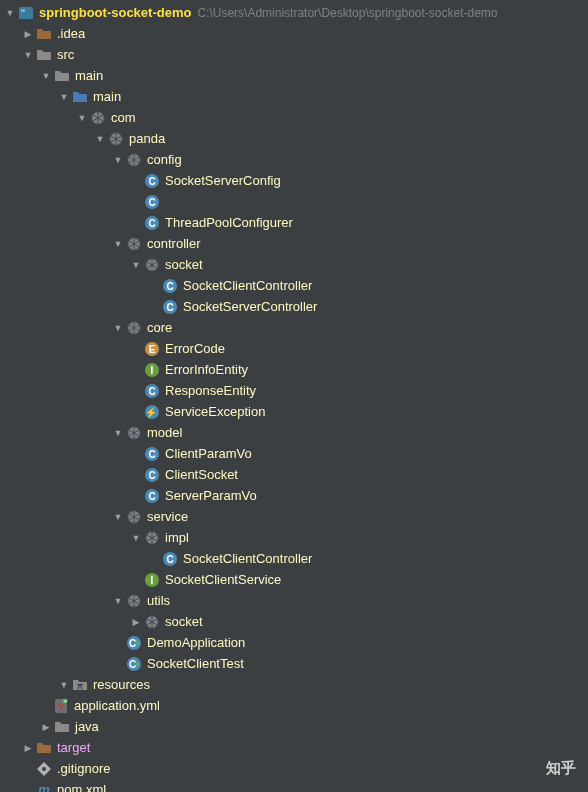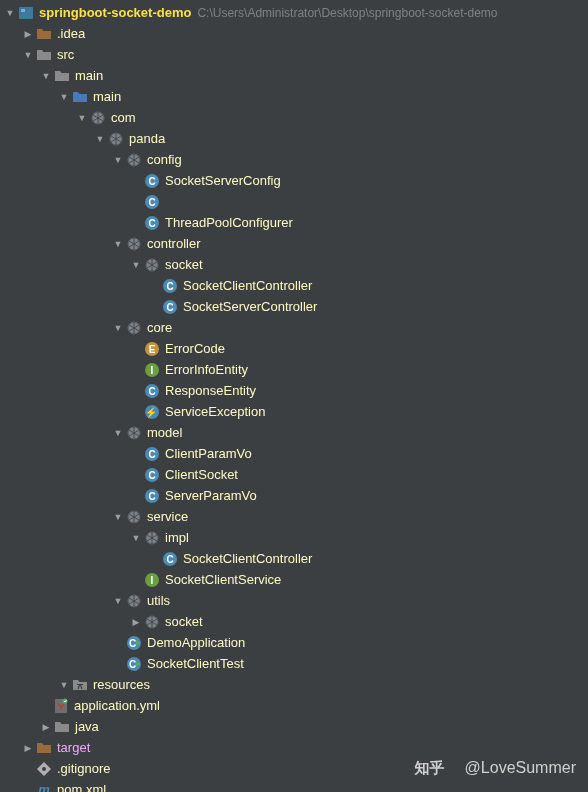--- a/index.html
+++ b/index.html
@@ -440,14 +440,13 @@
         <svg width="16" height="16" viewBox="0 0 16 16">
           <text x="8" y="12" font-size="13" font-family="Arial" font-style="italic" font-weight="bold" text-anchor="middle" fill="#4a8ab5">m</text>
         </svg>
       </span>
       <span class="label">pom.xml</span>
     </div>
   </div>
 
 <div class="watermark">
   <span class="zh">知乎</span>
-  <span>@LoveSummer</span>
 </div>
 
 </body></html>

